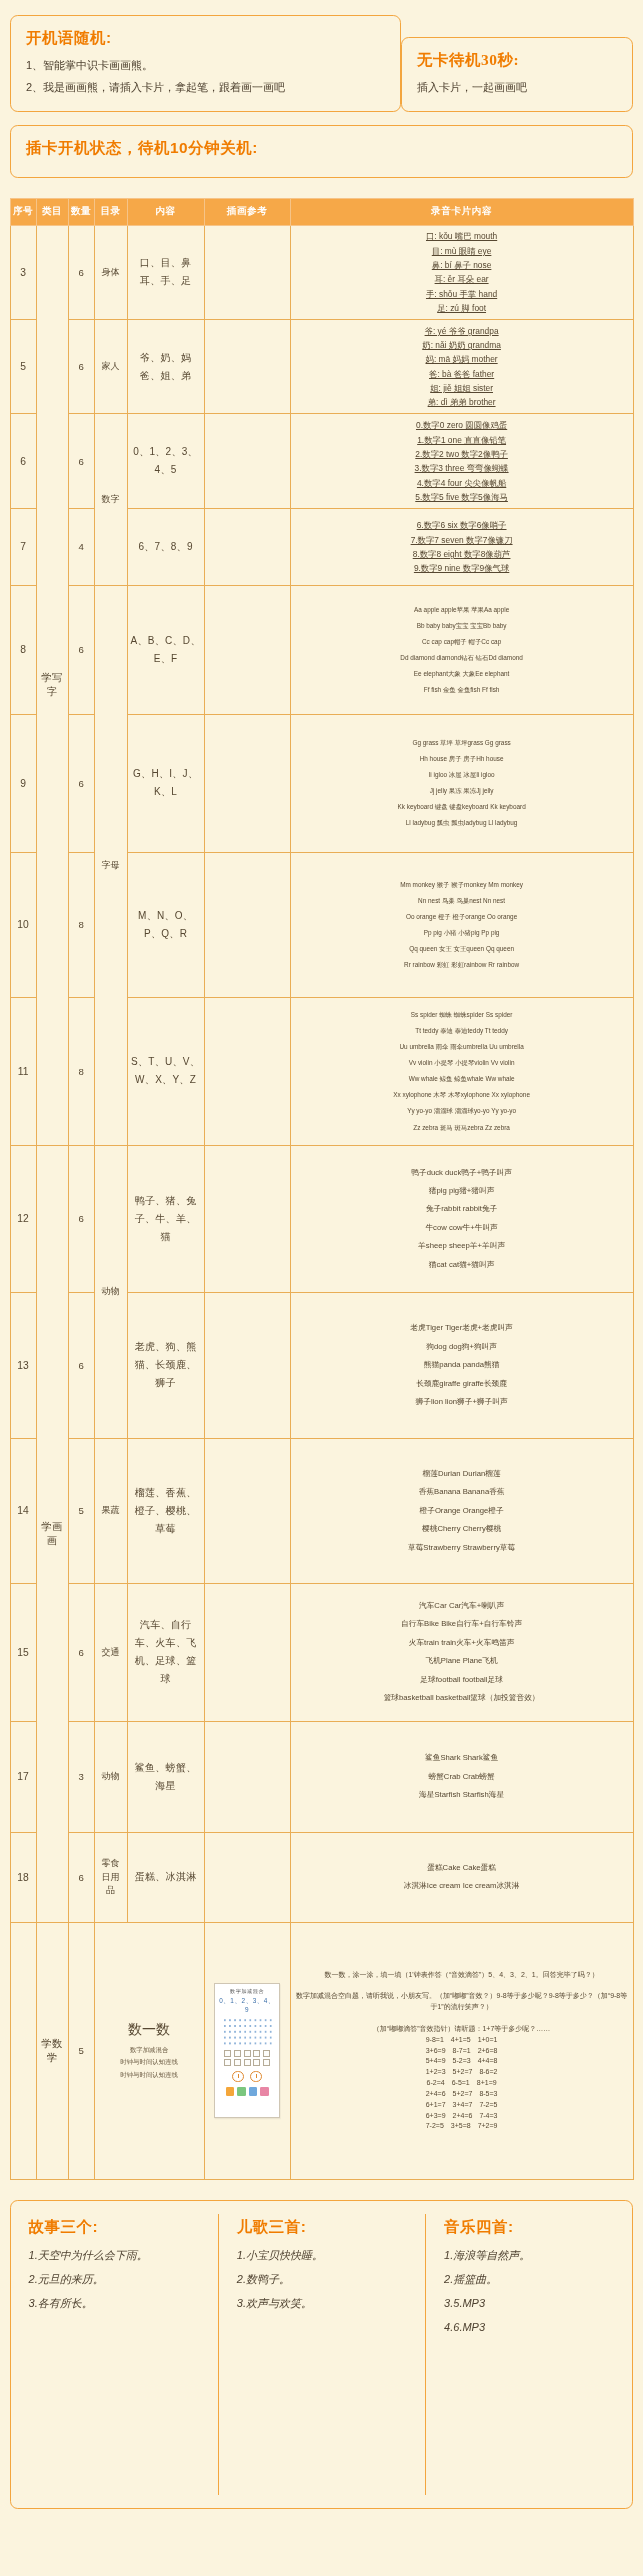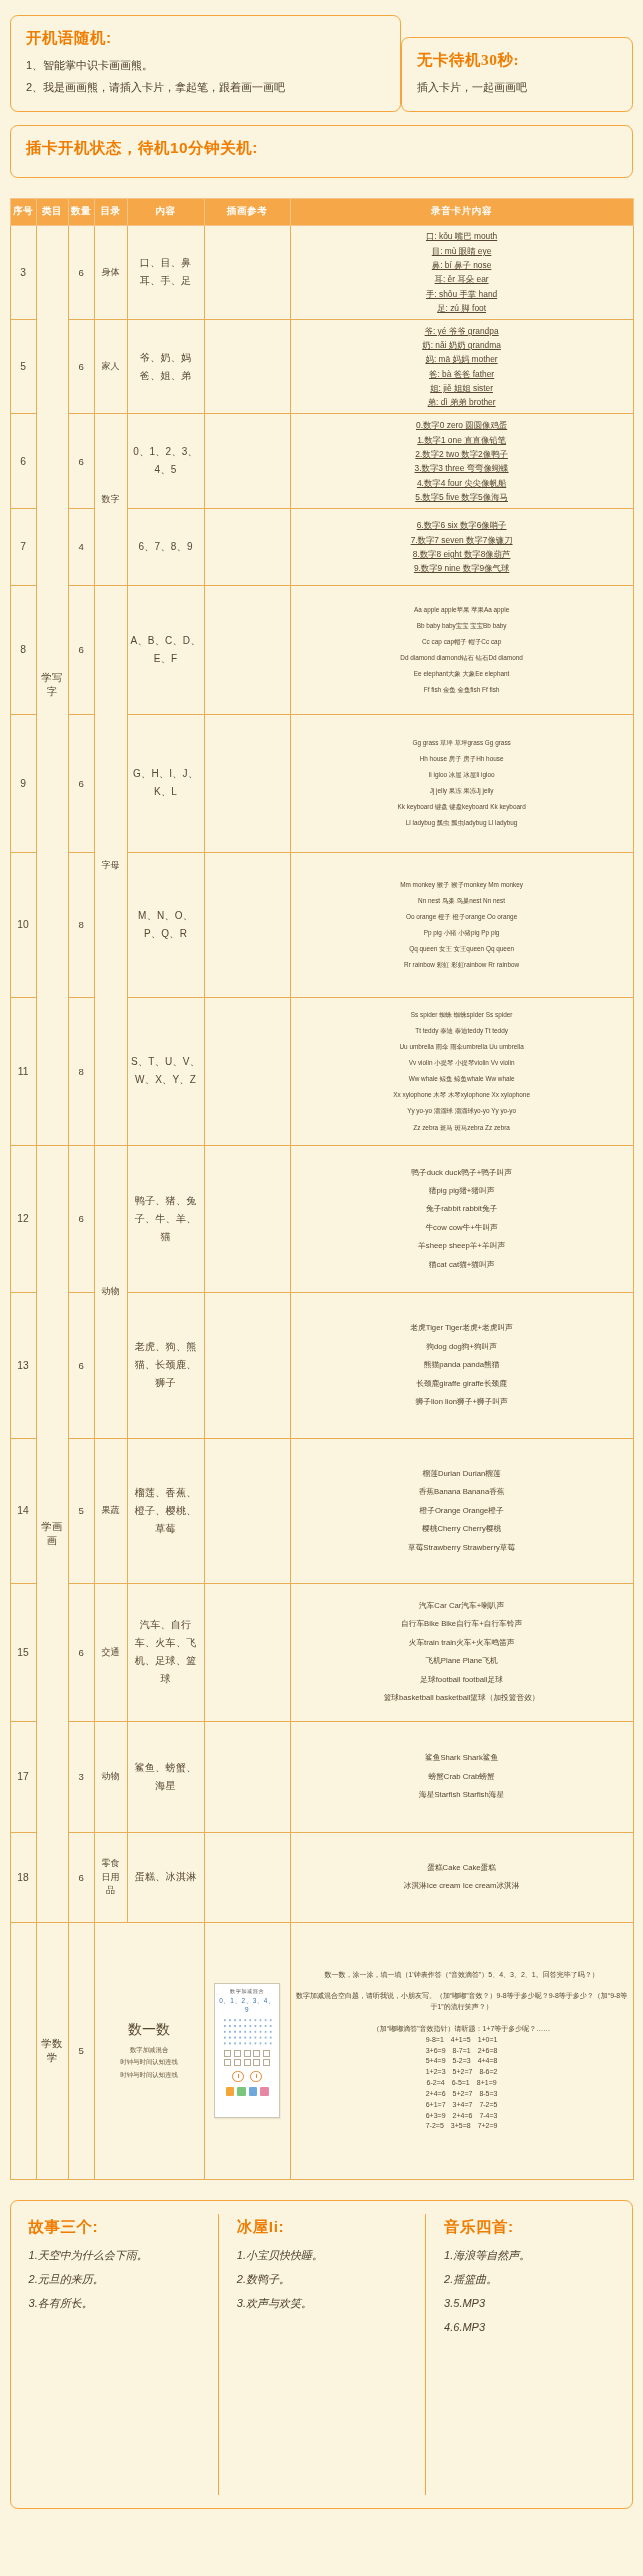--- a/index.html
+++ b/index.html
@@ -343,21 +343,21 @@
 </table>
 
 <div class="panel footer">
   <div class="foot-sec">
     <div class="panel-title">故事三个:</div>
     <div class="panel-item">1.天空中为什么会下雨。</div>
     <div class="panel-item">2.元旦的来历。</div>
     <div class="panel-item">3.各有所长。</div>
   </div>
   <div class="foot-sec">
-    <div class="panel-title">冰屋Ii:</div>
+    <div class="panel-title">儿歌三首:</div>
     <div class="panel-item">1.小宝贝快快睡。</div>
     <div class="panel-item">2.数鸭子。</div>
     <div class="panel-item">3.欢声与欢笑。</div>
   </div>
   <div class="foot-sec">
     <div class="panel-title">音乐四首:</div>
     <div class="panel-item">1.海浪等自然声。</div>
     <div class="panel-item">2.摇篮曲。</div>
     <div class="panel-item">3.5.MP3</div>
     <div class="panel-item">4.6.MP3</div>

